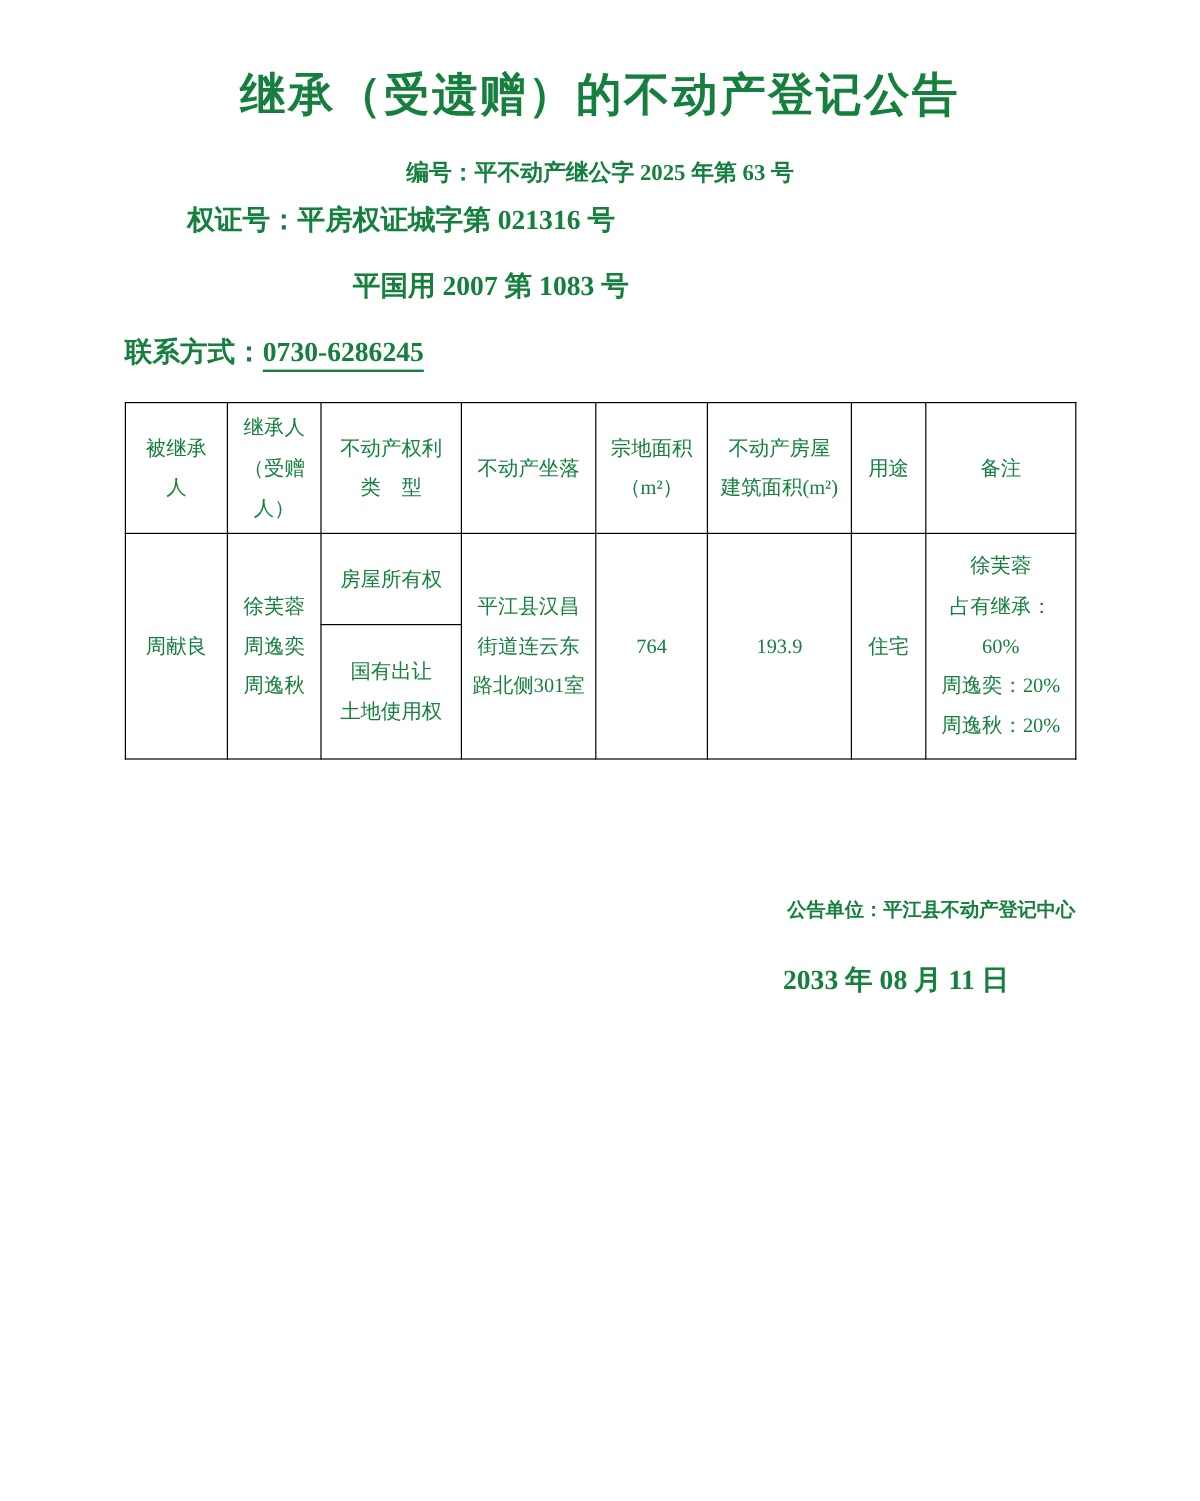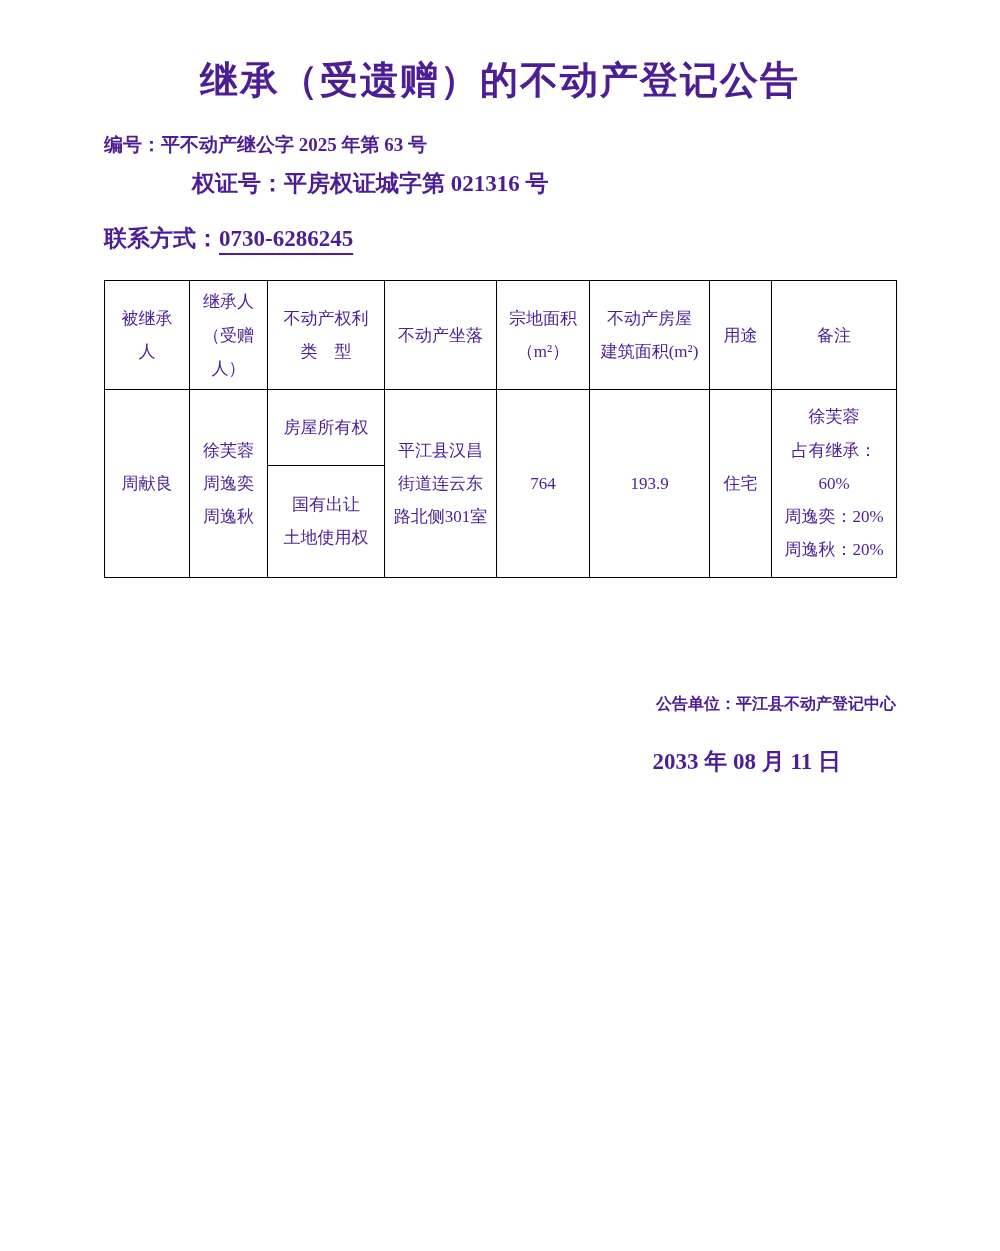--- a/index.html
+++ b/index.html
@@ -3,52 +3,52 @@
 <meta charset="utf-8">
 <style>
   * { margin: 0; padding: 0; box-sizing: border-box; }
   html, body { background: #ffffff; }
   .page {
     position: relative;
     width: 1000px;
     height: 1251px;
     margin: 0 auto;
     background: #ffffff;
-    color: #4c1d95;
+    color: #15803d;
     font-family: "Liberation Serif", "DejaVu Serif", serif;
     padding: 58px 104px 0 104px;
     overflow: hidden;
   }
   .title {
     text-align: center;
     font-size: 38px;
     font-weight: bold;
     letter-spacing: 2px;
     line-height: 1.2;
   }
   .doc-number {
-    text-align: left;
+    text-align: center;
     font-size: 19px;
     font-weight: bold;
     margin-top: 30px;
     line-height: 1.2;
   }
   .body-text {
     margin-top: 72px;
     font-size: 23px;
     font-weight: bold;
     line-height: 55px;
     text-align: justify;
     text-indent: 2em;
   }
   .cert-line-1 {
     font-size: 23px;
     font-weight: bold;
     line-height: 55px;
-    margin-left: 88px;
+    margin-left: 52px;
   }
   .cert-line-2 {
     font-size: 23px;
     font-weight: bold;
     line-height: 55px;
     margin-left: 190px;
   }
   .address-line, .contact-line {
     font-size: 23px;
     font-weight: bold;
@@ -101,20 +101,23 @@
 
   <div class="title">继承（受遗赠）的不动产登记公告</div>
 
   <div class="doc-number">编号：平不动产继公字 2025 年第 63 号</div>
 
 
   <div class="cert-line-1">
     <span>权证号：</span><span>平房权证城字第 021316 号</span>
   </div>
 
+  <div class="cert-line-2">
+    <span>平国用 2007 第 1083 号</span>
+  </div>
 
 
   <div class="contact-line">
     <span>联系方式：</span><span class="underlined">0730-6286245</span>
   </div>
 
   <table class="prop-table">
     <colgroup>
       <col style="width:85px">
       <col style="width:78px">

